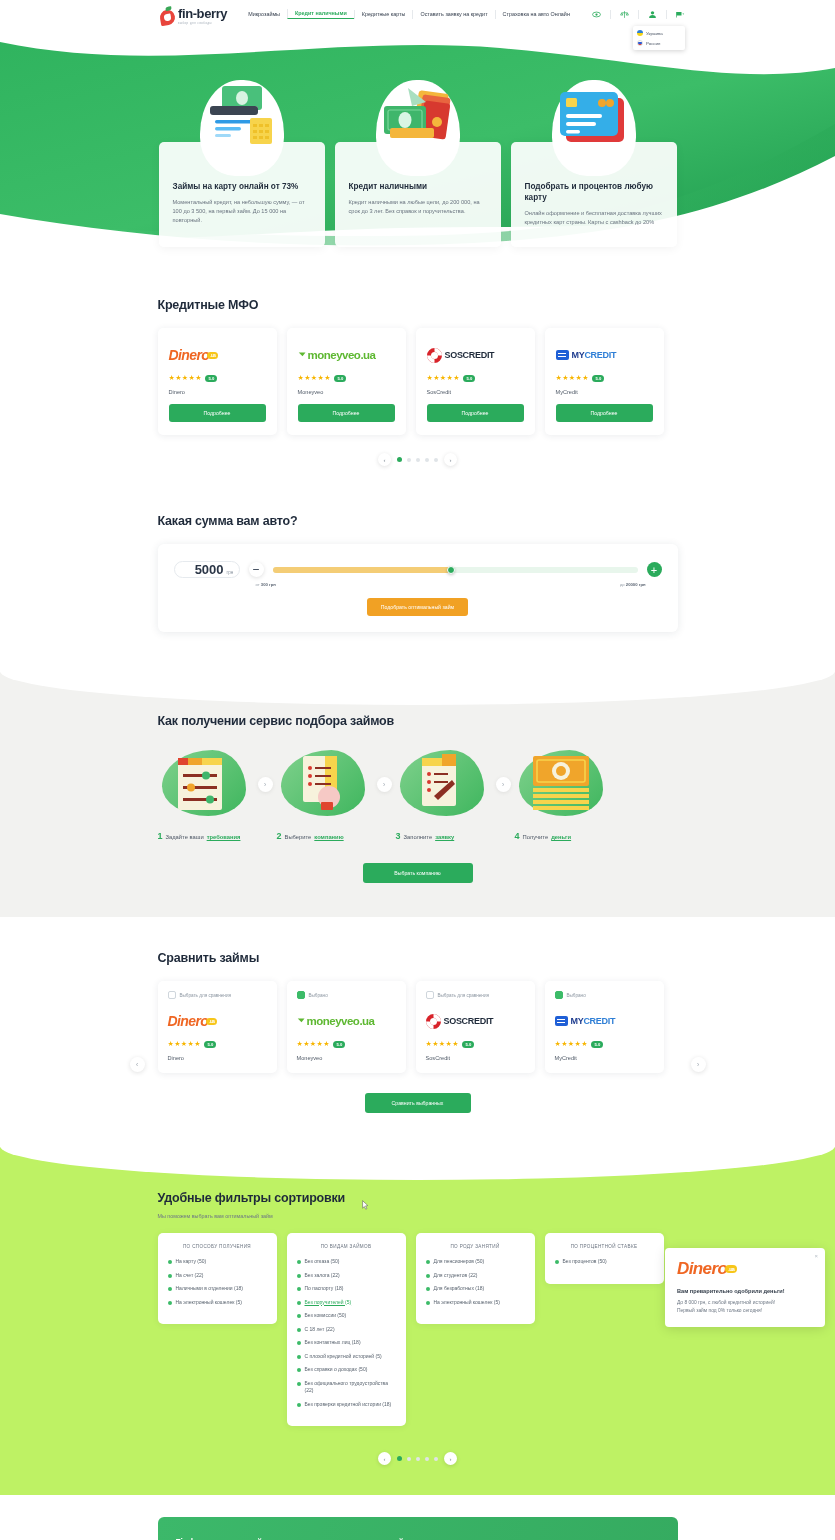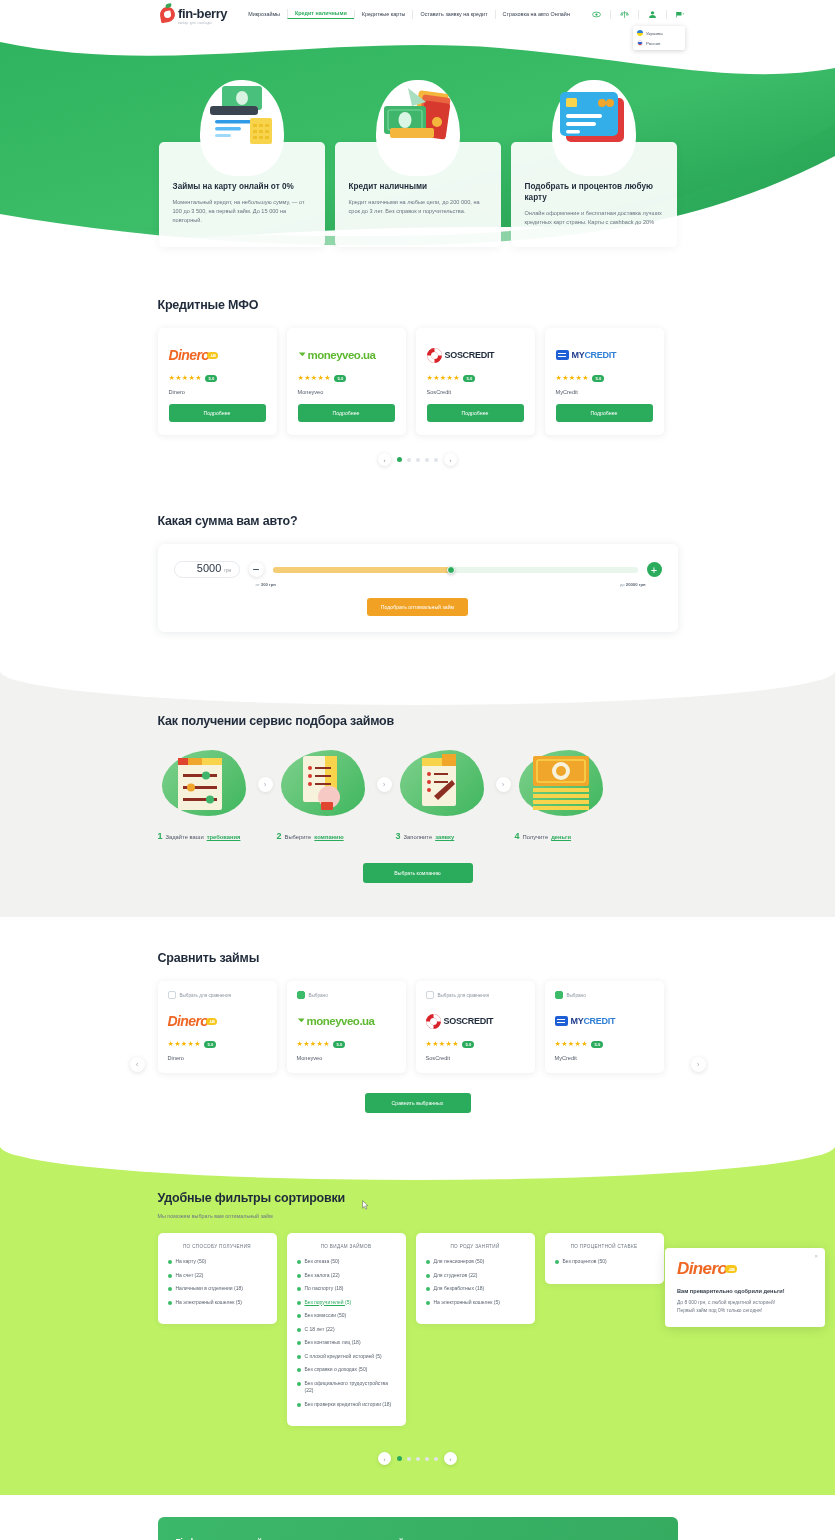--- a/index.html
+++ b/index.html
@@ -14,21 +14,21 @@
     -webkit-font-smoothing: antialiased;
   }
   .wrap { width: 835px; position: relative; }
   .container { width: 520px; margin: 0 auto; position: relative; }
 
   
   .header {
     height: 28px; background: #fff; display: flex; align-items: center;
     position: relative; z-index: 50; padding: 0 150px 0 160px;
   }
-  .logo { display: flex; align-items: center; gap: 3px; margin-right: 14px; }
+  .logo { display: flex; align-items: flex-end; gap: 3px; margin-right: 14px; }
   .logo-mark {
     width: 15px; height: 15px; border-radius: 50% 50% 50% 10%;
     background: #e8453c; position: relative; transform: rotate(-10deg);
   }
   .logo-mark::before {
     content: ""; position: absolute; left: 4px; top: 4px; width: 7px; height: 7px;
     background: #fff; border-radius: 50% 10% 50% 50%;
   }
   .logo-mark::after {
     content: ""; position: absolute; left: 7px; top: -3px; width: 6px; height: 4px;
@@ -117,21 +117,21 @@
   .sum-section { padding: 48px 0 40px; background: #fff; }
   .sum-card {
     background: #fff; border-radius: 6px; box-shadow: 0 1px 9px rgba(33,48,70,.10);
     padding: 17px 16px 16px;
   }
   .sum-row { display: flex; align-items: center; gap: 9px; }
   .amt-box {
     width: 66px; height: 17px; border: 1px solid #e6eaee; border-radius: 9px;
     display: flex; align-items: baseline; justify-content: center; gap: 3px;
   }
-  .amt-val { font-size: 11px; color: #2b3647; font-weight: normal; margin-left: 15px; }
+  .amt-val { font-size: 13px; color: #2b3647; font-weight: bold; margin-left: 15px; }
   .amt-cur { font-size: 4.6px; color: #8d97a2; }
   .minus-btn {
     width: 15px; height: 15px; border-radius: 50%; background: #fff; border: none;
     box-shadow: 0 1px 4px rgba(0,0,0,.13); display: flex; align-items: center;
     justify-content: center; cursor: pointer; flex: none;
   }
   .minus-btn i { width: 6px; height: 1.4px; background: #4a5565; display: block; border-radius: 1px; }
   .track-wrap { flex: 1; position: relative; height: 15px; display: flex; align-items: center; }
   .track { width: 100%; height: 6px; border-radius: 4px; background: #e8f6ec; position: relative; }
   .track-fill { position: absolute; left: 0; top: 0; bottom: 0; border-radius: 4px; background: #f4cd76; }
@@ -345,21 +345,21 @@
                   <rect x="77" y="52" width="4" height="3"></rect>
                 <rect x="65" y="58" width="4" height="3"></rect>
                   <rect x="71" y="58" width="4" height="3"></rect>
                   <rect x="77" y="58" width="4" height="3"></rect>
                 <rect x="65" y="64" width="4" height="3"></rect>
                   <rect x="71" y="64" width="4" height="3"></rect>
                   <rect x="77" y="64" width="4" height="3"></rect>
               </g>
             </svg>
           </div>
-          <h3>Займы на карту онлайн от 0%</h3>
+          <h3>Займы на карту онлайн от 73%</h3>
           <p>Моментальный кредит, на небольшую сумму, — от 100 до 3 500, на первый займ. До 15 000 на повторный.</p>
         </div>
 
         <div class="hero-card">
           <div class="hero-illu">
             <div class="blob-white"></div>
             <svg width="108" height="108" viewBox="0 0 108 108" style="position:absolute;left:0;top:0">
               <rect x="52" y="20" width="30" height="42" rx="3" fill="#f4b63c" transform="rotate(8 67 41)"></rect>
               <rect x="56" y="24" width="28" height="40" rx="3" fill="#e8653f" transform="rotate(8 70 44)"></rect>
               <rect x="58" y="30" width="26" height="36" rx="3" fill="#d7392f" transform="rotate(8 71 48)"></rect>

